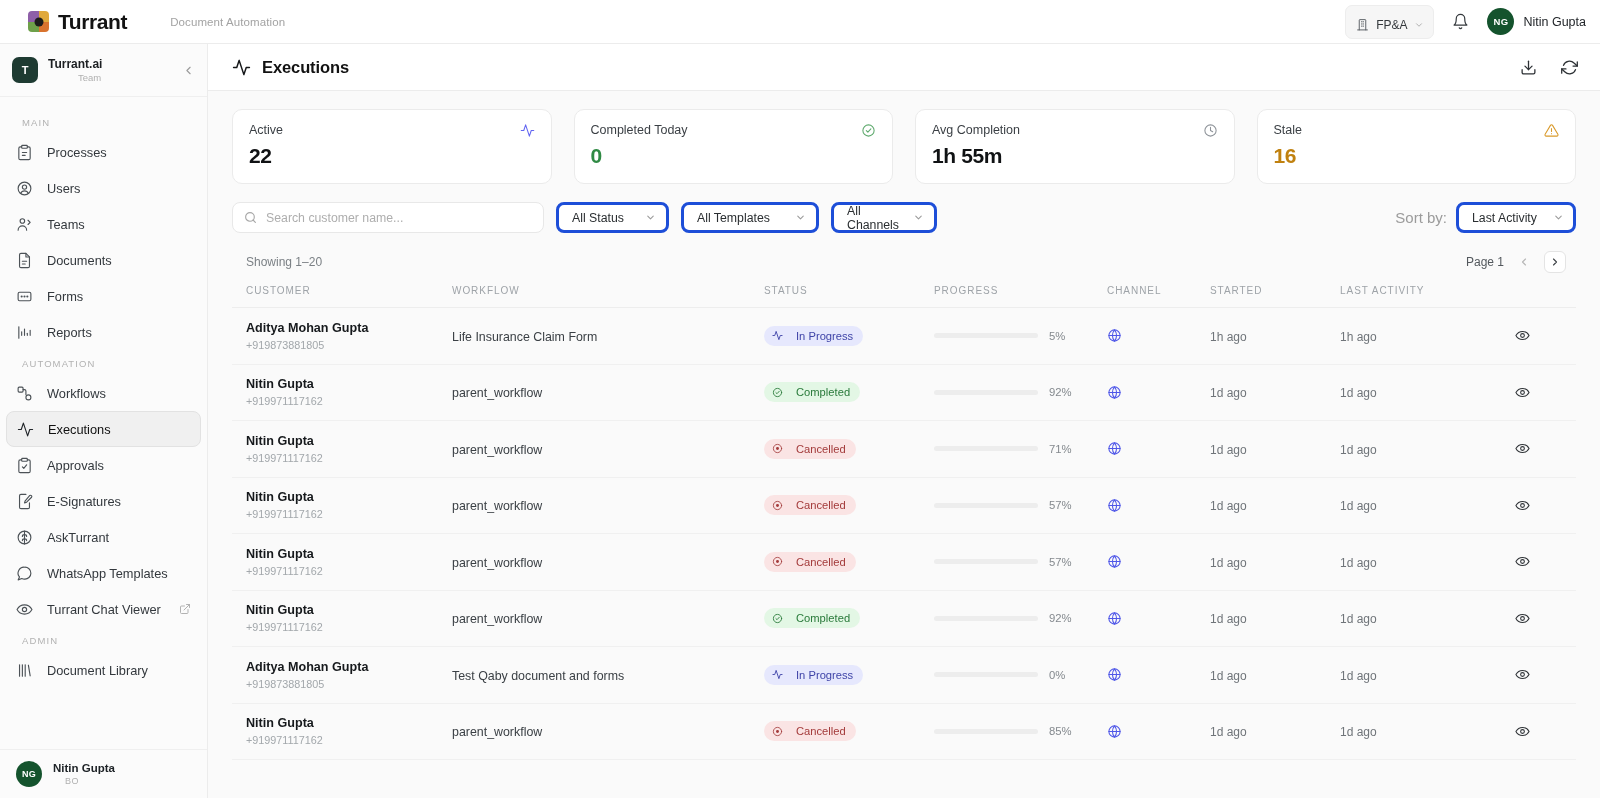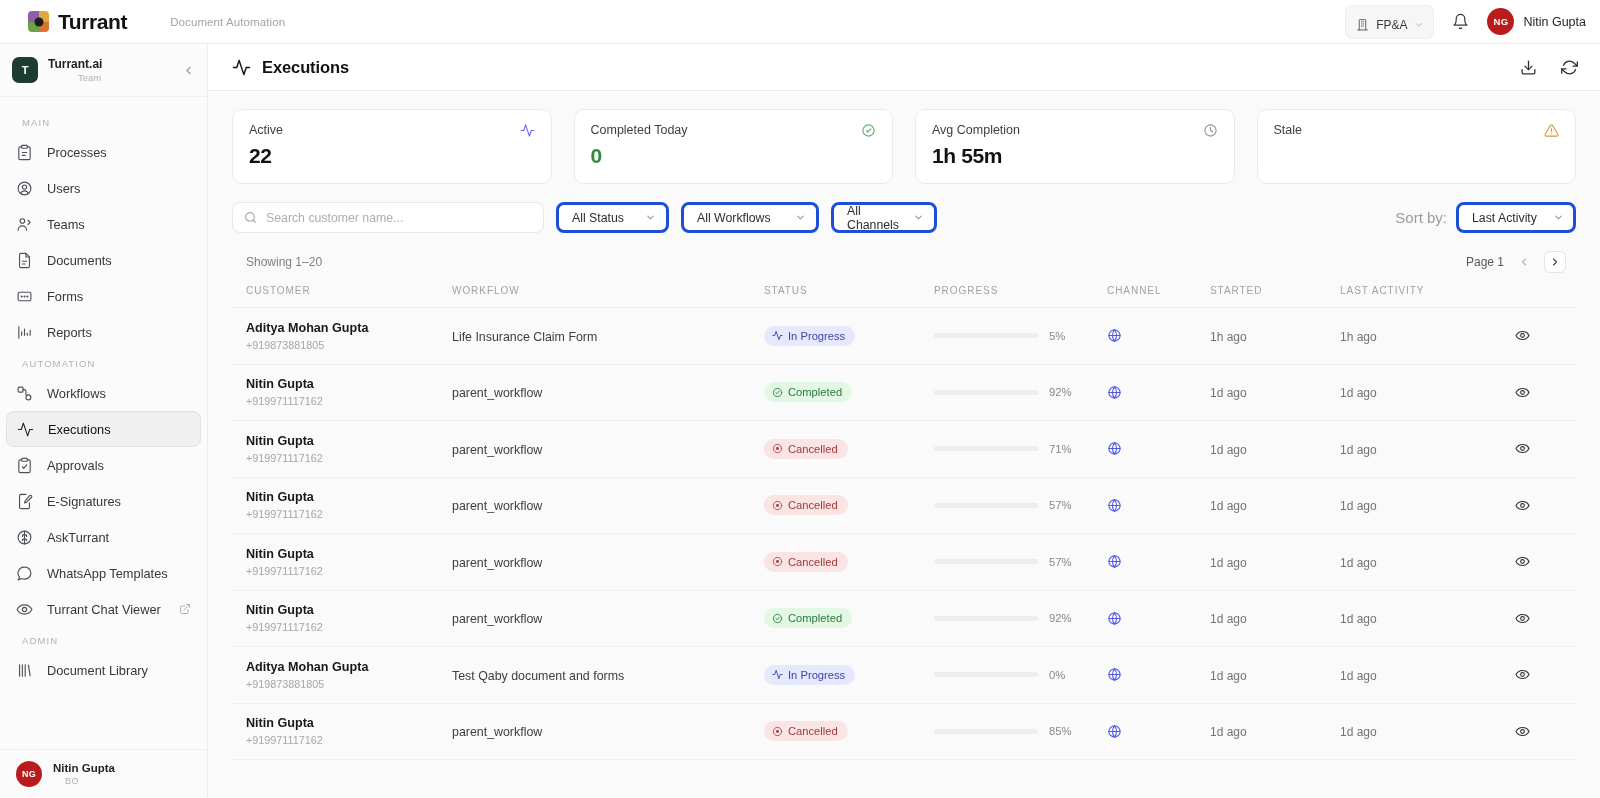--- a/index.html
+++ b/index.html
@@ -40,21 +40,21 @@
   .org-pill {
     display: flex; align-items: center; gap: 7px;
     background: #f6f6f6; border: 1px solid #ededed; border-radius: 7px;
     padding: 12px 9px 6px 10px; font-size: 12px; color: #35393d;
   }
   .org-pill .cv { opacity: .75; }
   .bell-btn { display: flex; align-items: center; padding: 2px; cursor: pointer; }
   .user-chip { display: flex; align-items: center; gap: 9px; }
   .avatar {
     width: 27px; height: 27px; border-radius: 50%;
-    background: #b91c1c; color: #fff;
+    background: #14532d; color: #fff;
     font-size: 9.5px; font-weight: 700; letter-spacing: .3px;
     display: flex; align-items: center; justify-content: center;
   }
   .user-name { font-size: 12.5px; color: #22262a; }
 
   .body-row { display: flex; flex: 1 1 auto; min-height: 0; }
 
   
   .sidebar {
     width: 208px; flex: 0 0 208px;
@@ -183,21 +183,21 @@
   .c-activity { width: 148px; }
   .c-action   { width: auto; }
   th.c-action { text-align: right; }
 
   .cust-name { font-size: 12.6px; font-weight: 600; color: #16191c; line-height: 1.25; }
   .cust-phone { font-size: 10.8px; color: #a2a7ab; margin-top: 2px; }
   .wf-name { font-size: 12.4px; color: #3b4045; }
   .time-cell { font-size: 12px; color: #6f7479; }
 
   .badge {
-    display: inline-flex; align-items: center; gap: 5px;
+    display: inline-flex; align-items: center; gap: 13px;
     border-radius: 20px; padding: 4px 10px 4px 8px;
     font-size: 11.2px; font-weight: 500; white-space: nowrap;
   }
   .badge.inprogress { background: #e6e8fd; color: #3f44a8; }
   .badge.completed  { background: #e3f7e5; color: #297a3a; }
   .badge.cancelled  { background: #fae4e4; color: #a33a3a; }
 
   .progress-cell { display: flex; align-items: center; gap: 11px; }
   .track { width: 104px; height: 5px; border-radius: 3px; background: #ededed; overflow: hidden; }
   .fill { height: 100%; border-radius: 3px; background: #17191b; }
@@ -502,20 +502,21 @@
               <div class="stat-top">
                 <span class="stat-label">Stale</span>
                 <span class="stat-icon">
                   <svg width="15" height="15" viewBox="0 0 24 24" fill="none" stroke="#d99a2b" stroke-width="1.7" stroke-linecap="round" stroke-linejoin="round">
                     <path d="M10.3 3.8 1.8 18a2 2 0 0 0 1.7 3h17a2 2 0 0 0 1.7-3L13.7 3.8a2 2 0 0 0-3.4 0z"></path>
                     <line x1="12" y1="9" x2="12" y2="13.5"></line>
                     <line x1="12" y1="17" x2="12" y2="17"></line>
                   </svg>
                 </span>
               </div>
+              <div class="stat-value" style="color:#c0810f">16</div>
             </div>
           </div>
 
         <div class="filters">
           <div class="search-box">
             <span>
               <svg width="13" height="13" viewBox="0 0 24 24" fill="none" stroke="#a8a8a8" stroke-width="2.1" stroke-linecap="round" stroke-linejoin="round">
                   <circle cx="11" cy="11" r="8"></circle>
                   <line x1="21" y1="21" x2="16.65" y2="16.65"></line>
                 </svg>
@@ -526,21 +527,21 @@
           <div class="select sel-status">
             <span>All Status</span>
             <span class="cv" style="margin-left:auto">
               <svg width="11" height="11" viewBox="0 0 24 24" fill="none" stroke="#9a9a9a" stroke-width="2.3" stroke-linecap="round" stroke-linejoin="round">
                   <polyline points="6 9 12 15 18 9"></polyline>
                 </svg>
             </span>
           </div>
 
           <div class="select sel-workflows">
-            <span>All Workflows</span>
+            <span>All Templates</span>
             <span class="cv" style="margin-left:auto">
               <svg width="11" height="11" viewBox="0 0 24 24" fill="none" stroke="#9a9a9a" stroke-width="2.3" stroke-linecap="round" stroke-linejoin="round">
                   <polyline points="6 9 12 15 18 9"></polyline>
                 </svg>
             </span>
           </div>
 
           <div class="select sel-channels">
             <span>All Channels</span>
             <span class="cv" style="margin-left:auto">

